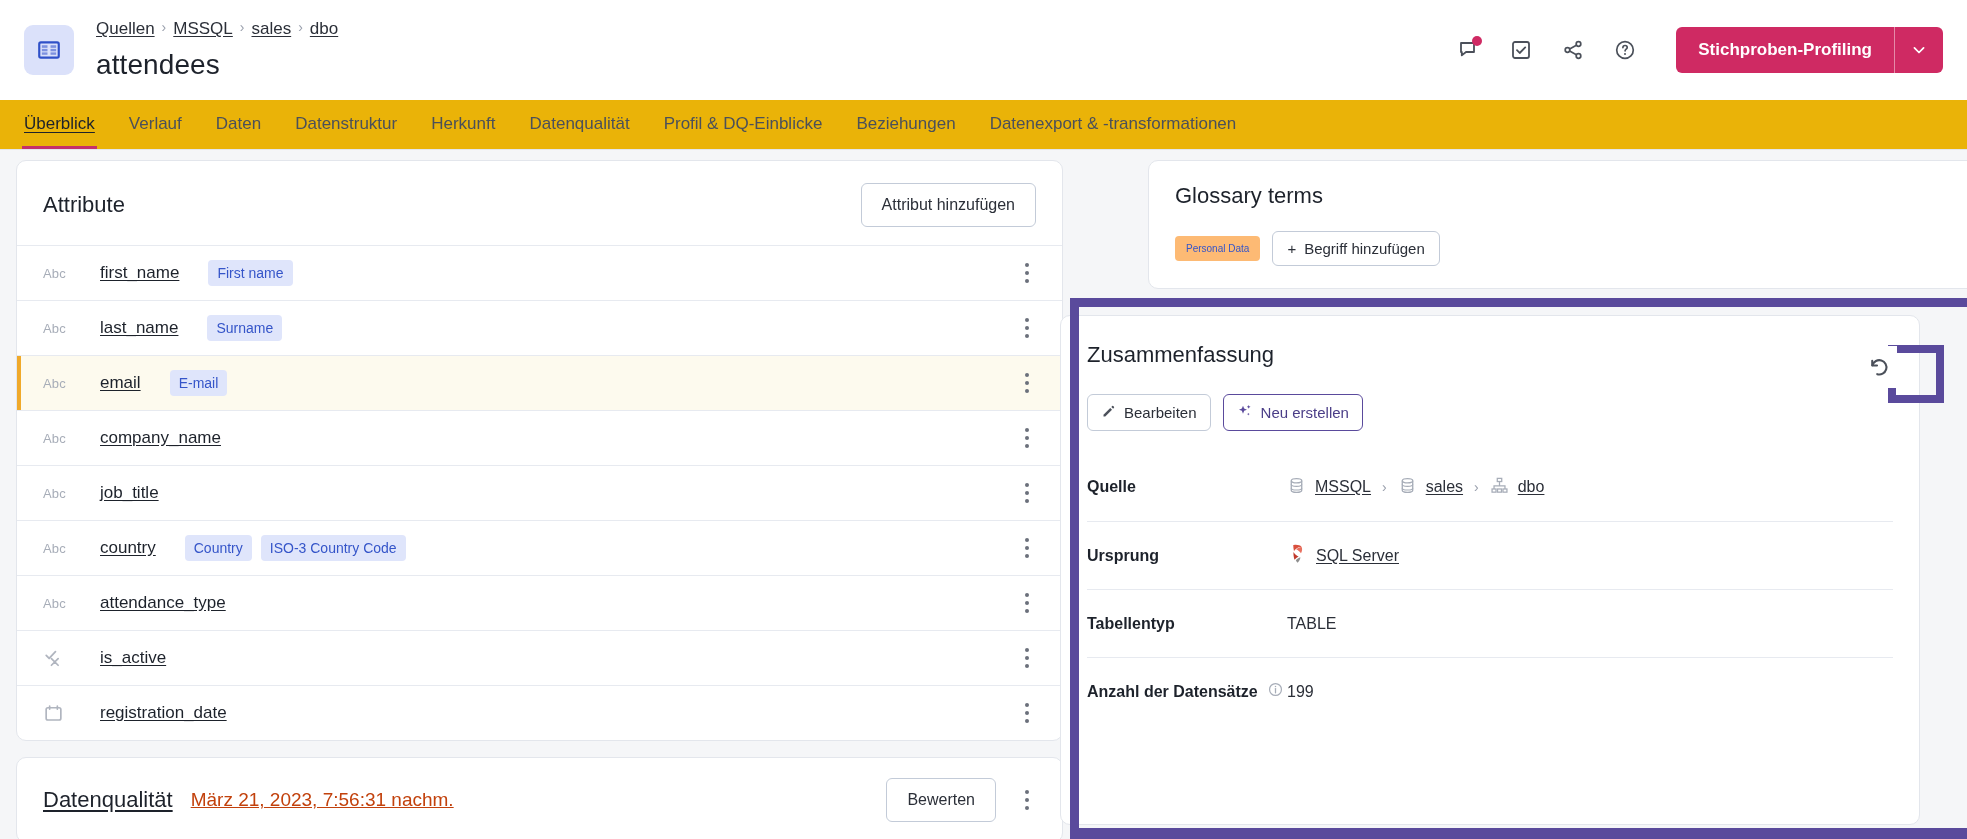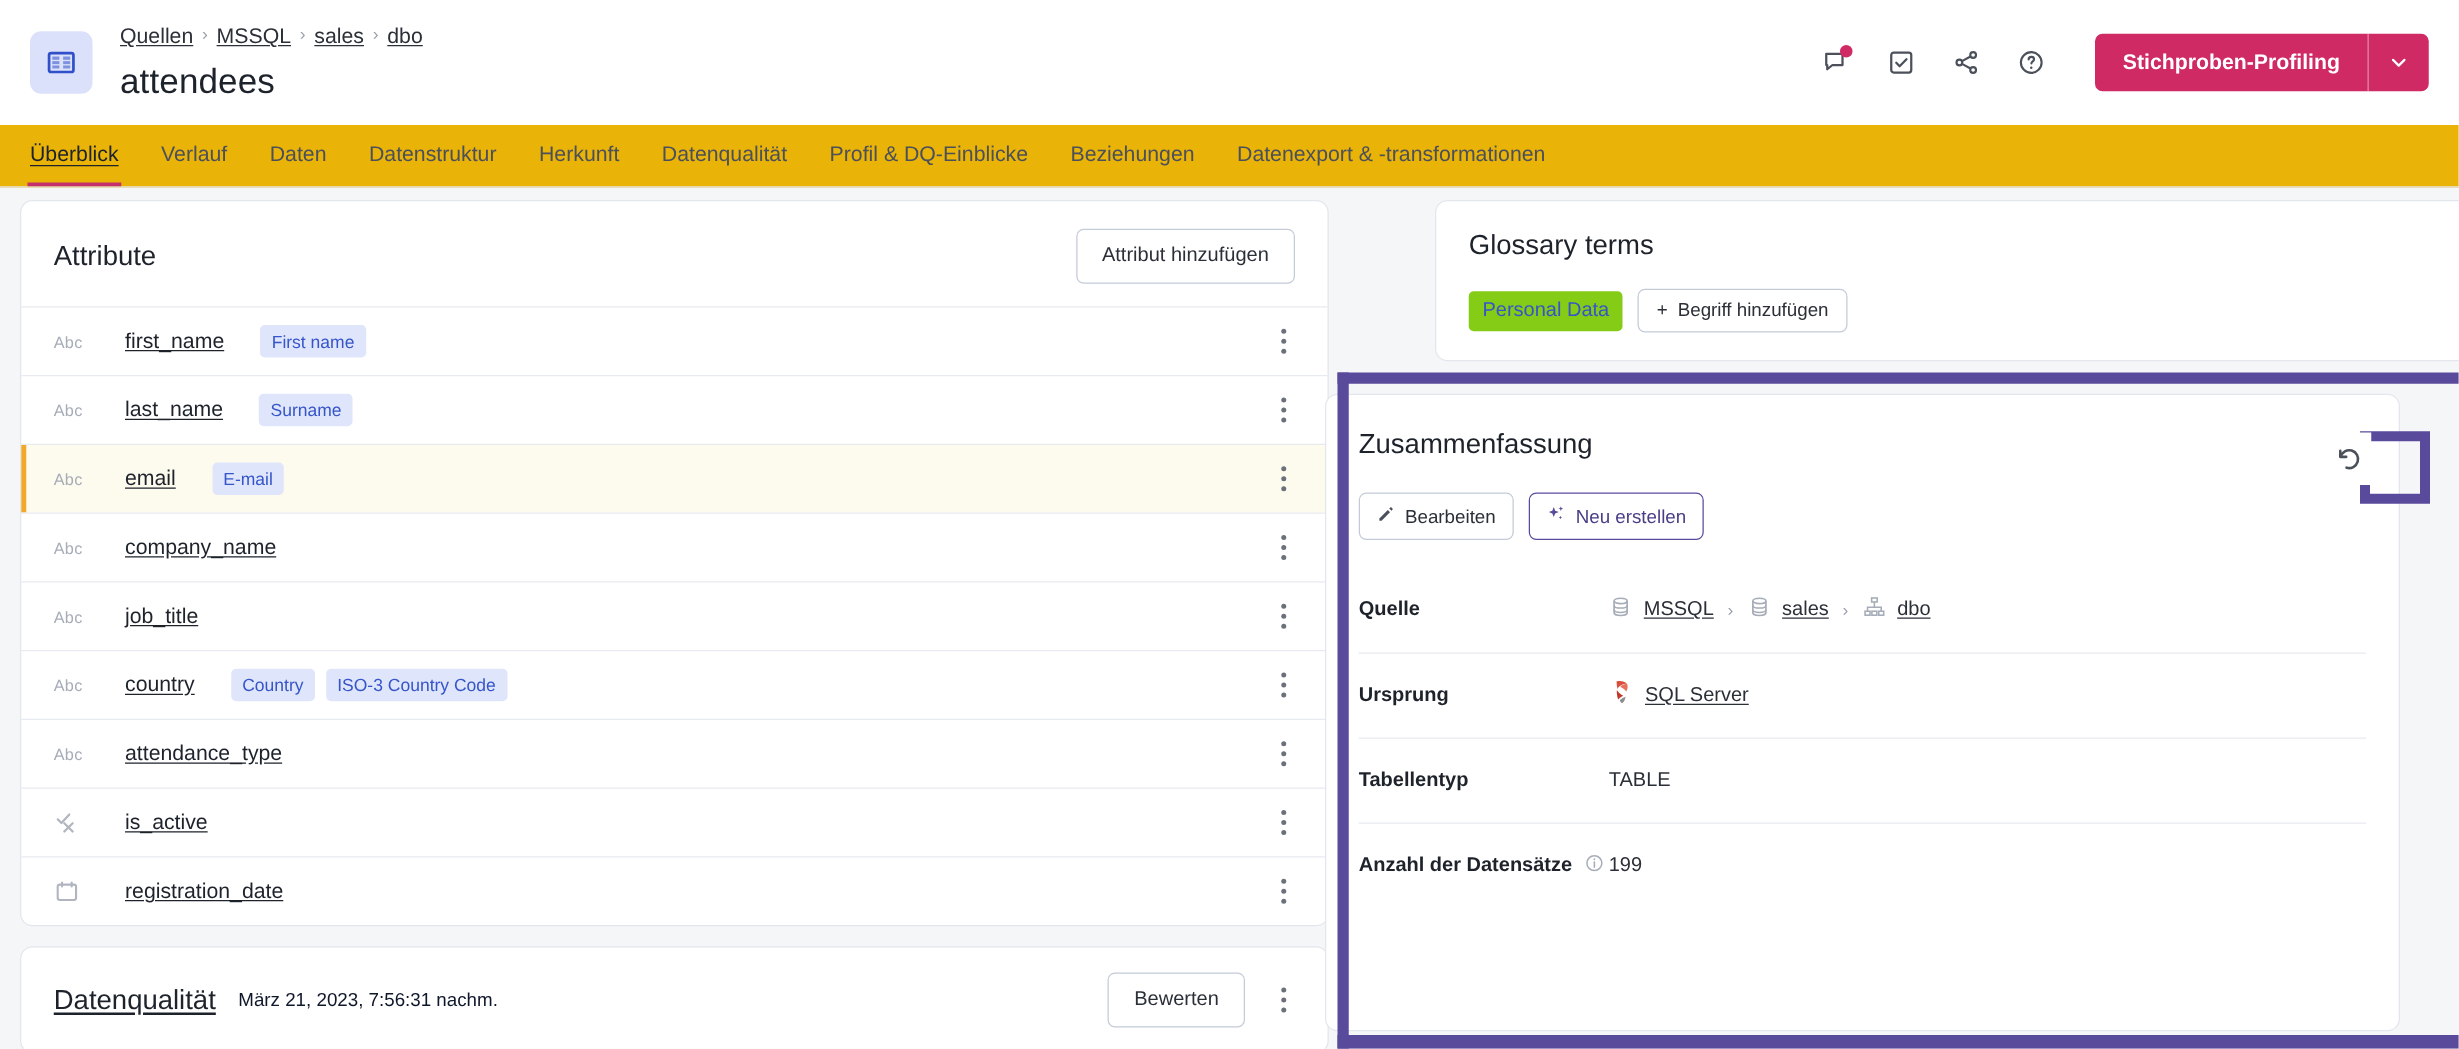--- a/index.html
+++ b/index.html
@@ -104,29 +104,29 @@
     background: #dfe5fb; color: #3555c9; font-size: 14px; border-radius: 4px;
     padding: 5px 9px; white-space: nowrap; cursor: pointer;
   }
   .row-spacer { flex: 1 1 auto; }
   .kebab { width: 26px; display: flex; flex-direction: column; align-items: center; gap: 4px; cursor: pointer; }
   .kebab i { width: 4px; height: 4px; border-radius: 50%; background: #6b707b; display: block; }
 
   .dq-card { width: 1047px; margin-top: 16px; }
   .dq-head { display: flex; align-items: center; padding: 20px 22px 20px 26px; gap: 18px; }
   .dq-title { font-size: 22px; color: #1d222b; text-decoration: underline; text-underline-offset: 3px; cursor: pointer; }
-  .dq-date { font-size: 15px; color: #0f172a; }
+  .dq-date { font-size: 19px; color: #c2410c; text-decoration: underline; }
 
   
   .right-col { position: absolute; left: 1148px; top: 10px; width: 860px; }
   .glossary-card { width: 860px; padding: 22px 26px 22px 26px; }
   .glossary-title { font-size: 22px; color: #1d222b; }
   .glossary-row { display: flex; align-items: center; gap: 12px; margin-top: 22px; }
   .chip-term {
-    background: #84cc16; color: #3555c9; font-size: 16px; border-radius: 4px;
+    background: #fdba74; color: #3555c9; font-size: 10px; border-radius: 4px;
     padding: 7px 11px; cursor: pointer;
   }
   .add-term-btn {
     border: 1px solid #c3cbd8; border-radius: 6px; background: #fff;
     font-size: 15px; color: #2b2f38; padding: 8px 14px; cursor: pointer;
     display: flex; align-items: center; gap: 8px; white-space: nowrap;
   }
 
   
   .annot-frame {

